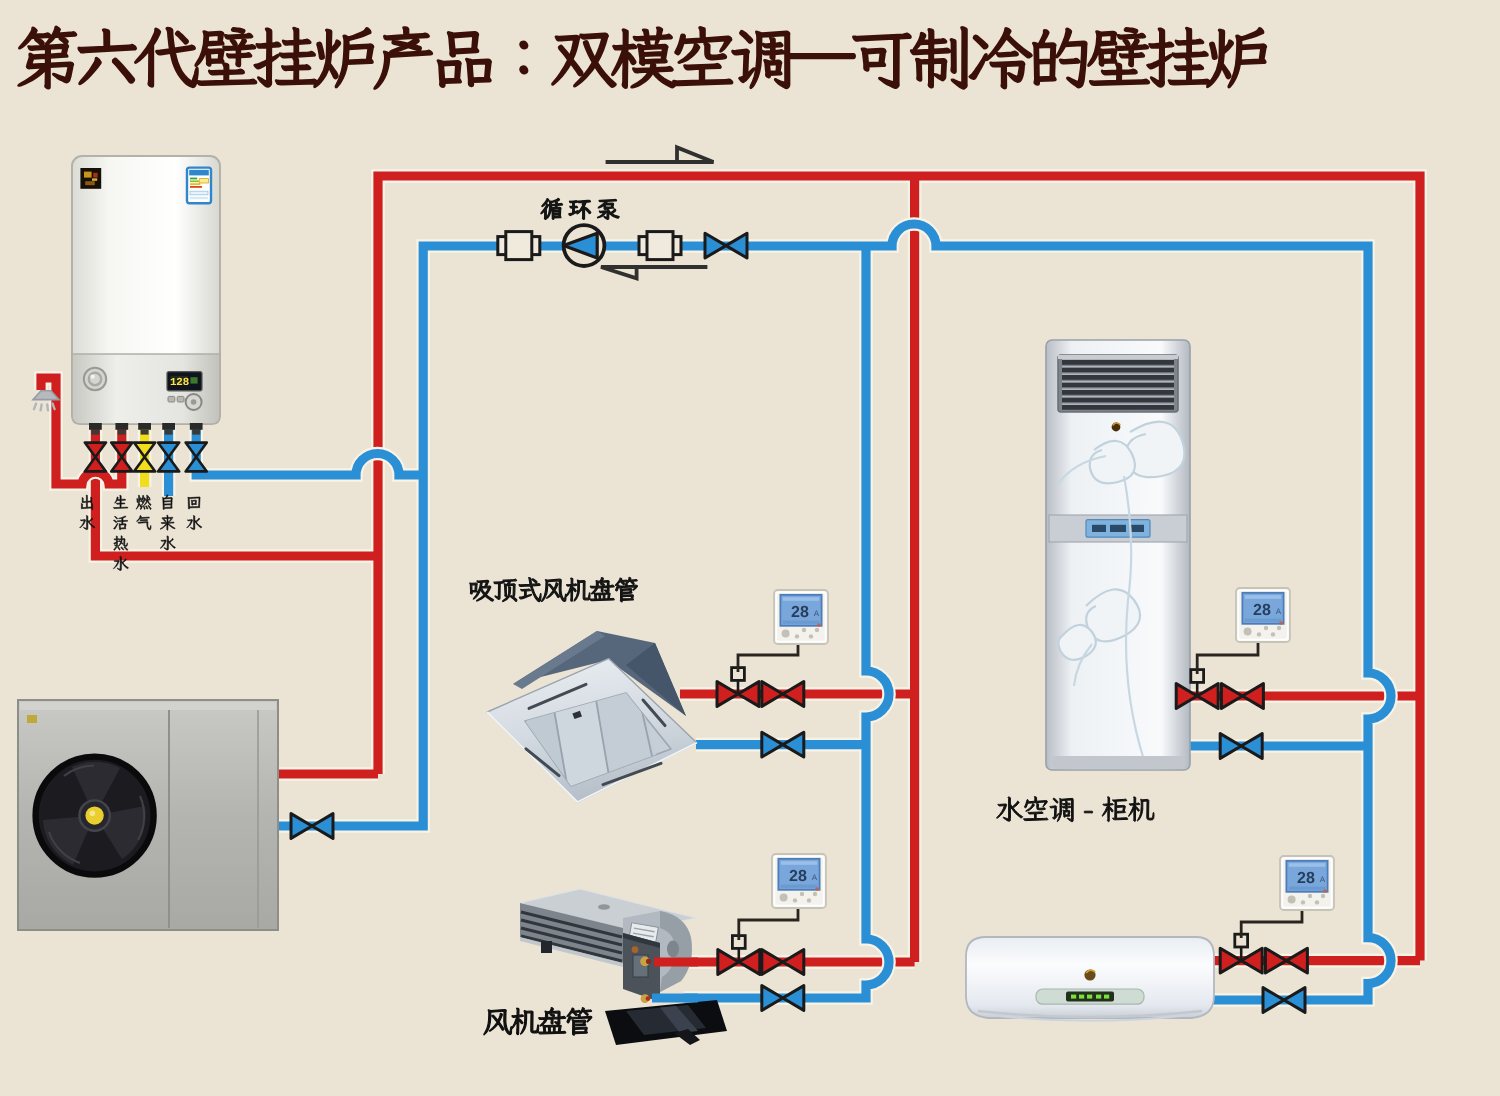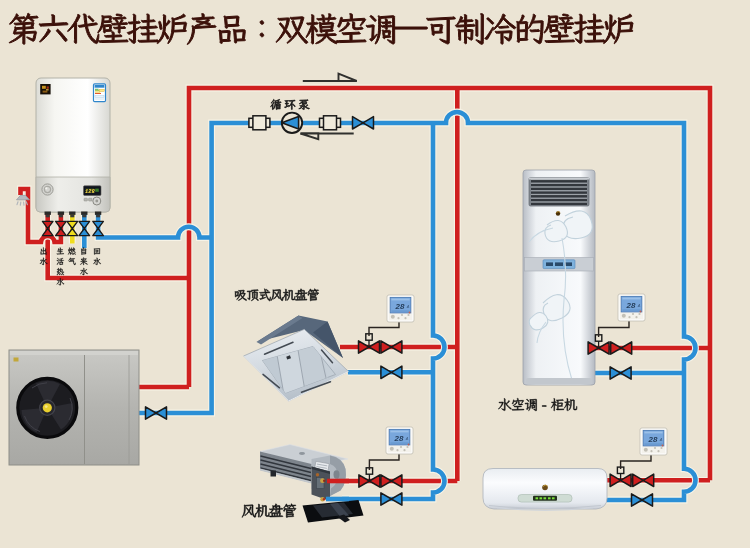--- a/index.html
+++ b/index.html
@@ -1,14 +1,14 @@
 <!DOCTYPE html>
 <html><head><meta charset="utf-8"><style>
 html,body{margin:0;padding:0;background:#ebe4d4;font-family:"Liberation Sans", sans-serif;}
-#stage{position:relative;width:750px;height:548px;overflow:hidden;font-style:italic;}
+#stage{position:relative;width:750px;height:548px;overflow:hidden;}
 </style></head><body>
 <div id="stage">
 <svg width="750" height="548" viewBox="0 0 750 548">
 
 <rect width="750" height="548" fill="#ebe4d4"></rect>
 
 <path d="M189,387 L189,88 L710,88 L710,480.3" fill="none" stroke="#f7f3e6" stroke-width="6.8"></path>
       <path d="M457.3,88 L457.3,481" fill="none" stroke="#f7f3e6" stroke-width="6.8"></path>
       <path d="M47.7,212 L47.7,278 L189,278" fill="none" stroke="#f7f3e6" stroke-width="6.8"></path>
       <path d="M132,387 L189,387" fill="none" stroke="#f7f3e6" stroke-width="6.8"></path>

